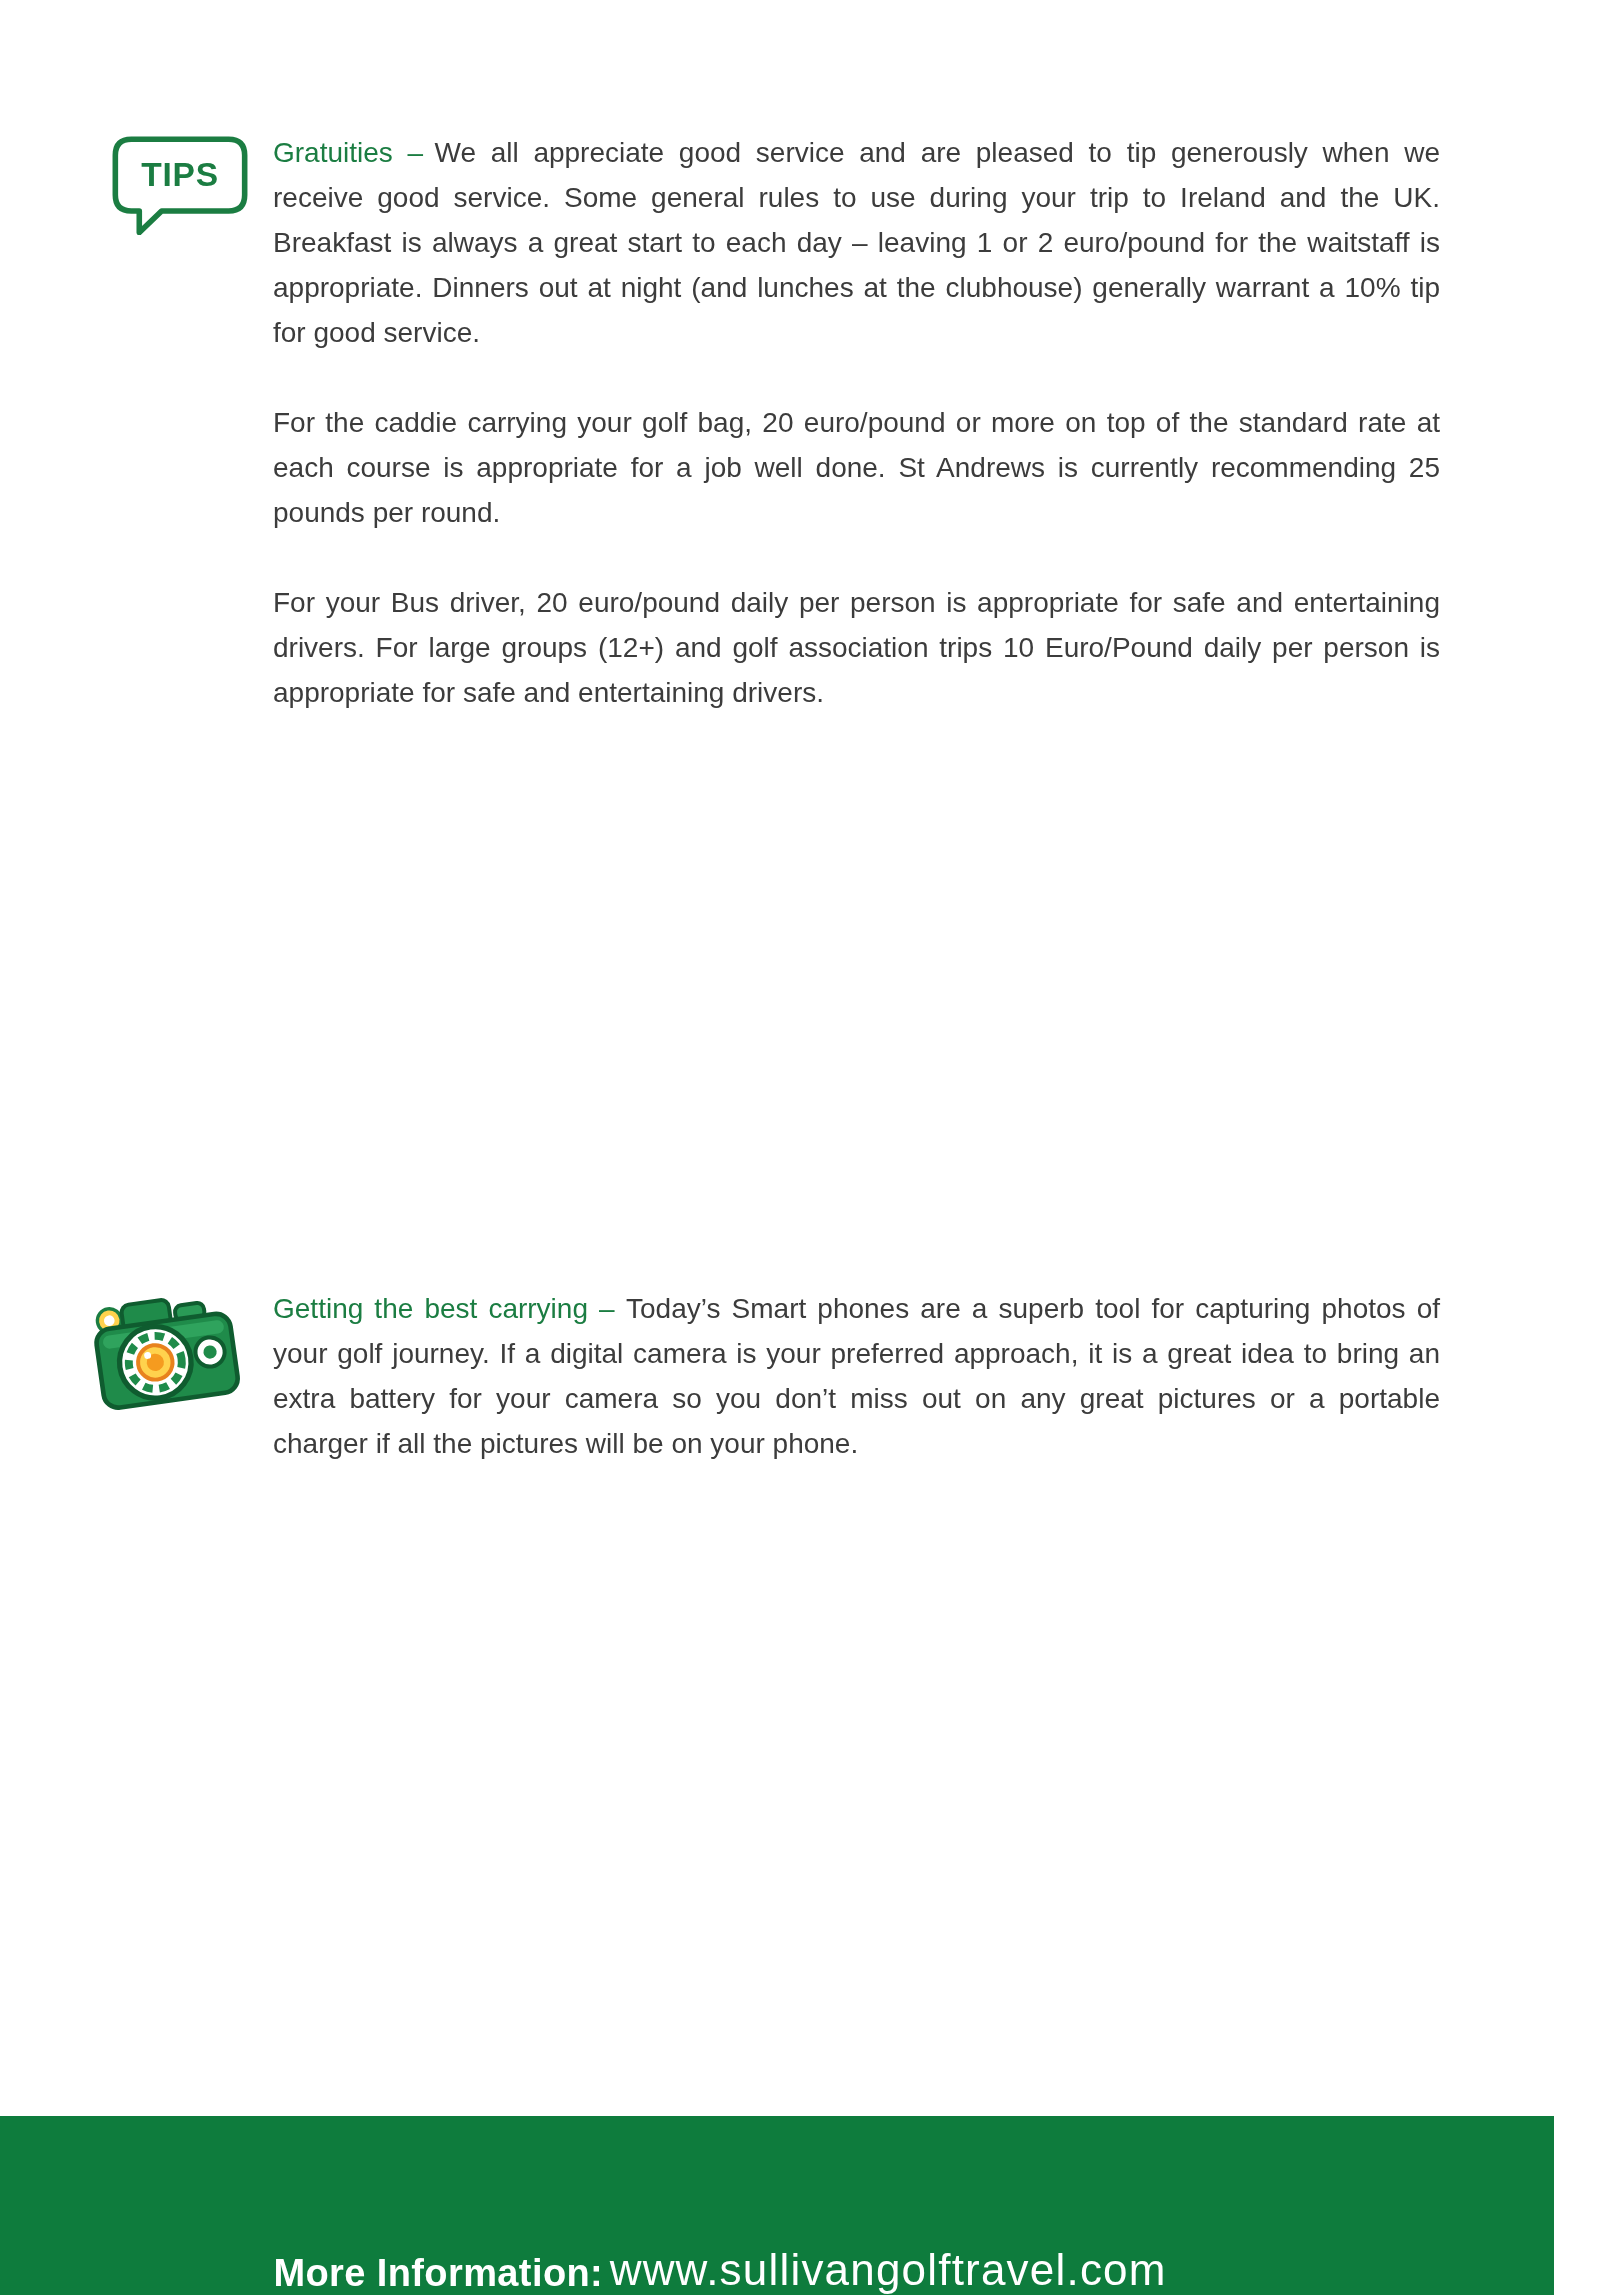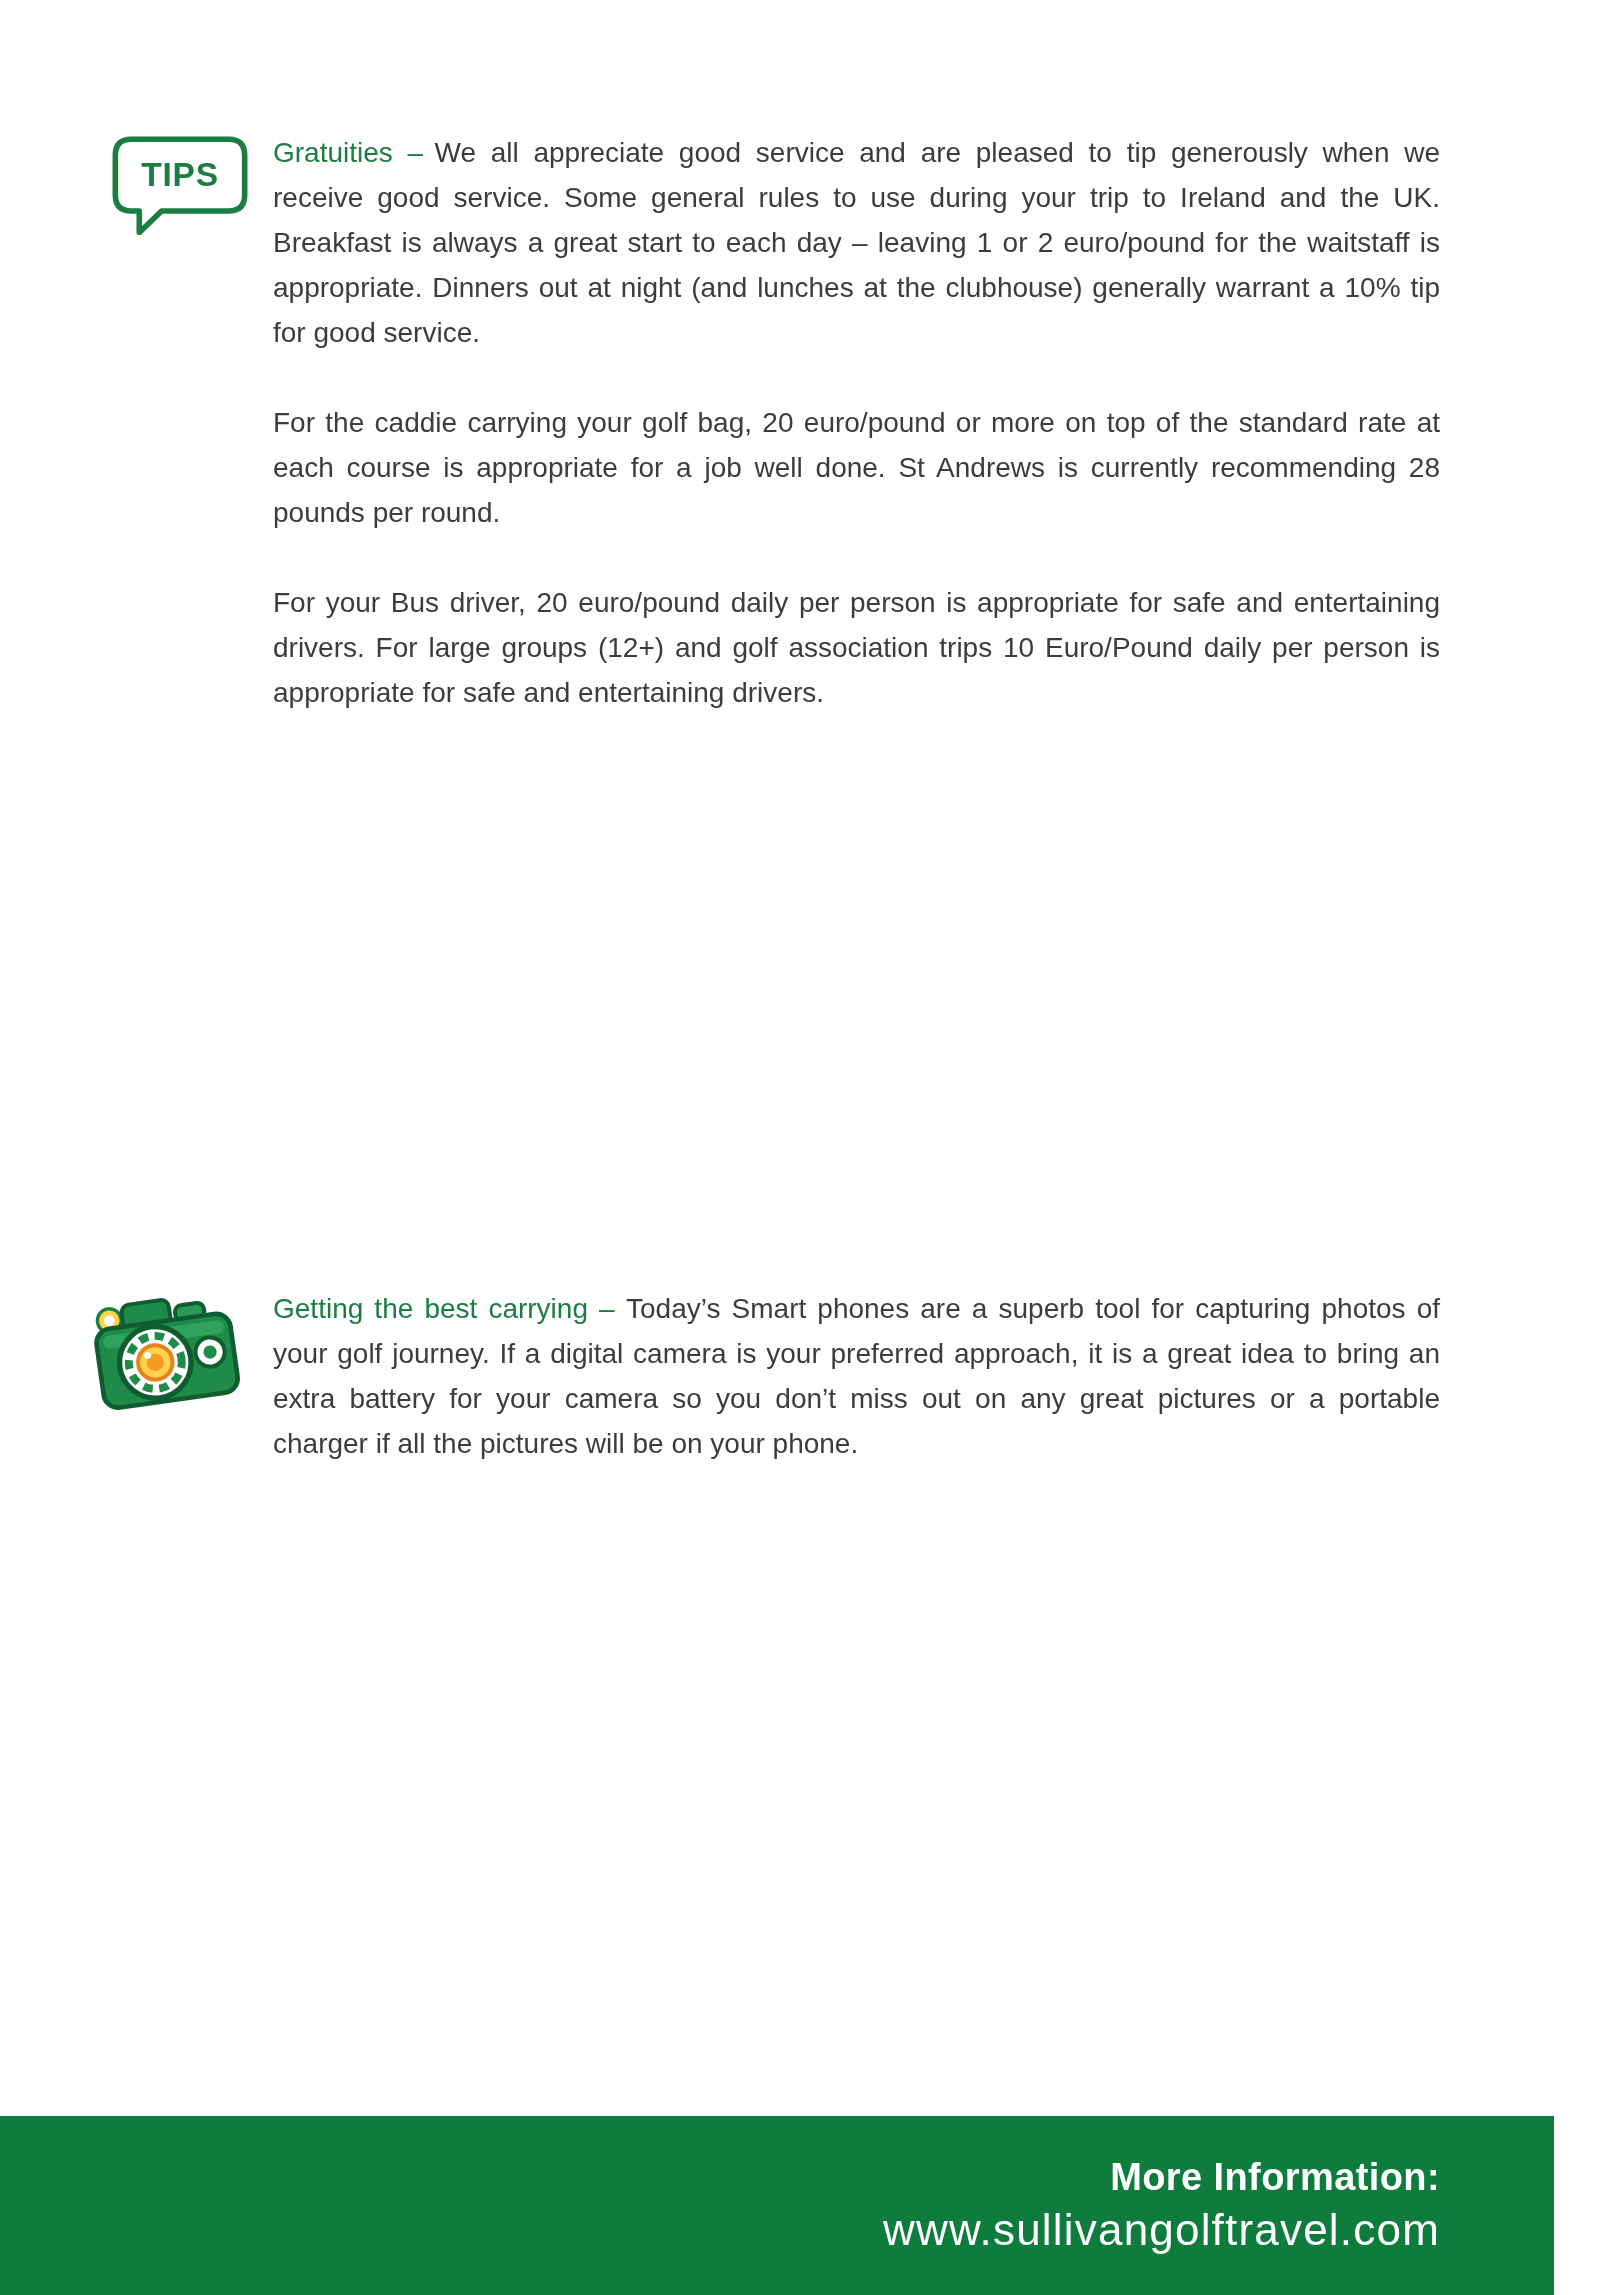--- a/index.html
+++ b/index.html
@@ -61,21 +61,21 @@
   }
 
   
   .footer {
     position:absolute;
     left:0; bottom:0;
     width:1623px;
     height:179px;
     background:#0e7c3d;
     display:flex;
-    flex-direction:column;
+    flex-direction:row;
     justify-content:center;
     align-items:flex-end;
     padding-right:183px;
     gap:6.5px;
   }
   .footer .more {
     color:#ffffff;
     font-size:38px;
     font-weight:bold;
     letter-spacing:0.4px;
@@ -92,21 +92,21 @@
 
 <div class="page">
 
   <svg class="tips-icon" viewBox="0 0 170 124">
     <path d="M 24 4 H 146 Q 166 4 166 24 V 74 Q 166 94 146 94 H 62 L 34 121 V 94 H 24 Q 4 94 4 74 V 24 Q 4 4 24 4 Z" fill="#ffffff" stroke="#1b7d42" stroke-width="7" stroke-linejoin="round"></path>
     <text x="85" y="63" text-anchor="middle">TIPS</text>
   </svg>
 
   <div class="col sec-gratuities">
     <p><strong class="lead">Gratuities –</strong><span>We all appreciate good service and are pleased to tip generously when we receive good service. Some general rules to use during your trip to Ireland and the UK. Breakfast is always a great start to each day – leaving 1 or 2 euro/pound for the waitstaff is appropriate. Dinners out at night (and lunches at the clubhouse) generally warrant a 10% tip for good service.</span></p>
-    <p>For the caddie carrying your golf bag, 20 euro/pound or more on top of the standard rate at each course is appropriate for a job well done. St Andrews is currently recommending 28 pounds per round.</p>
+    <p>For the caddie carrying your golf bag, 20 euro/pound or more on top of the standard rate at each course is appropriate for a job well done. St Andrews is currently recommending 25 pounds per round.</p>
     <p>For your Bus driver, 20 euro/pound daily per person is appropriate for safe and entertaining drivers. For large groups (12+) and golf association trips 10 Euro/Pound daily per person  is appropriate for safe and entertaining drivers.</p>
   </div>
 
   <svg class="camera-icon" viewBox="0 0 120 104">
     <g transform="rotate(-8 60 55)">
 
       <circle cx="20" cy="24" r="9" fill="#ffd24d" stroke="#1b7d42" stroke-width="2.5"></circle>
       <circle cx="20" cy="24" r="4" fill="#ffffff"></circle>
 
       <rect x="30" y="14" width="36" height="20" rx="6" fill="#1f8b4a" stroke="#0f5c2f" stroke-width="3"></rect>

